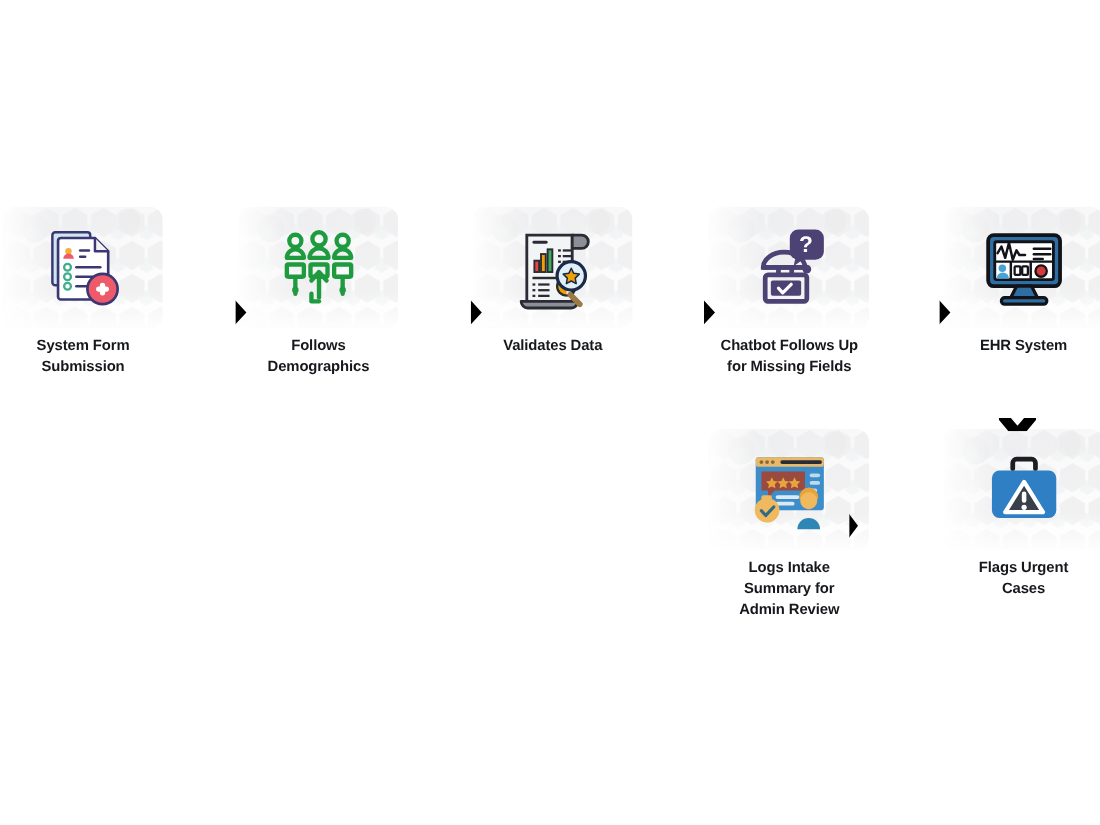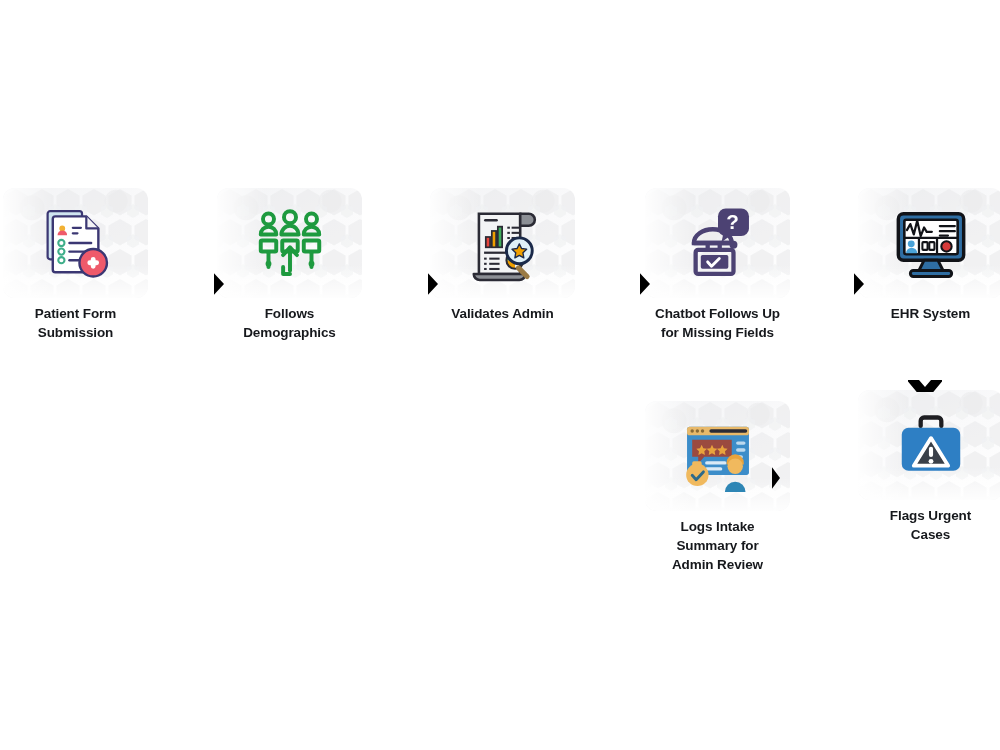--- a/index.html
+++ b/index.html
@@ -137,21 +137,21 @@
           <rect x="41" y="48.6" width="28" height="2.8" rx="1.4" fill="#3b3773"></rect>
           <circle cx="33" cy="60" r="3.6" fill="#ffffff" stroke="#3fae8a" stroke-width="2.4"></circle>
           <rect x="41" y="58.6" width="28" height="2.8" rx="1.4" fill="#3b3773"></rect>
           <circle cx="33" cy="70" r="3.6" fill="#ffffff" stroke="#3fae8a" stroke-width="2.4"></circle>
           <rect x="41" y="68.6" width="20" height="2.8" rx="1.4" fill="#3b3773"></rect>
           <circle cx="70" cy="73" r="16" fill="#ef5a6b" stroke="#3b3773" stroke-width="2.8"></circle>
           <path d="M66 73 h8 M70 69 v8" stroke="#ffffff" stroke-width="5.6" stroke-linecap="round"></path>
         </svg>
       </span>
     </div>
-    <div class="node-label">Patient Form
+    <div class="node-label">System Form
 Submission</div>
   </div>
 
   <div class="node" style="left:217px; top:188px;">
     <div class="node-card">
       <div class="hexmesh">
         <svg viewBox="0 0 145 110" preserveAspectRatio="none">
           <rect width="145" height="110" fill="url(#hx1)"></rect>
         </svg>
       </div>
@@ -223,21 +223,21 @@
             <circle cx="64" cy="70" r="10" fill="none" stroke="#2b2b35" stroke-width="2.4"></circle>
           </g>
           <g>
             <path d="M68 79 l10 10" stroke="#9a7a45" stroke-width="6" stroke-linecap="round"></path>
             <circle cx="69" cy="59" r="15" fill="#dff0f8" stroke="#1b2a4a" stroke-width="3.4"></circle>
             <path d="M69 51 l2.6 5.4 l5.9 .8 l-4.3 4.2 l1 5.9 l-5.2 -2.8 l-5.2 2.8 l1 -5.9 l-4.3 -4.2 l5.9 -.8 z" fill="#f0a000" stroke="#1b2a4a" stroke-width="1.6" stroke-linejoin="round"></path>
           </g>
         </svg>
       </span>
     </div>
-    <div class="node-label">Validates Admin</div>
+    <div class="node-label">Validates Data</div>
   </div>
 
   <div class="node" style="left:645px; top:188px;">
     <div class="node-card">
       <div class="hexmesh">
         <svg viewBox="0 0 145 110" preserveAspectRatio="none">
           <rect width="145" height="110" fill="url(#hx1)"></rect>
         </svg>
       </div>
       <div class="card-fade"></div>
@@ -286,21 +286,21 @@
           <rect x="48" y="49" width="6" height="9" rx="1" fill="none" stroke="#111318" stroke-width="2.4"></rect>
           <circle cx="68" cy="54" r="6" fill="#d63a3a" stroke="#111318" stroke-width="2.4"></circle>
           <path d="M42 70 h16 l6 12 H36 z" fill="#2f6ea3" stroke="#111318" stroke-width="3.4" stroke-linejoin="round"></path>
           <rect x="26" y="82" width="48" height="7" rx="3.4" fill="#2f6ea3" stroke="#111318" stroke-width="3.4"></rect>
         </svg>
       </span>
     </div>
     <div class="node-label">EHR System</div>
   </div>
 
-  <div class="node" style="left:645px; top:401px;">
+  <div class="node" style="left:645px; top:390px;">
     <div class="node-card">
       <div class="hexmesh">
         <svg viewBox="0 0 145 110" preserveAspectRatio="none">
           <rect width="145" height="110" fill="url(#hx1)"></rect>
         </svg>
       </div>
       <div class="card-fade"></div>
       <span class="node-icon">
         <svg viewBox="0 0 100 100">
           <rect x="14" y="16" width="72" height="56" rx="3" fill="#3c8dc9"></rect>

